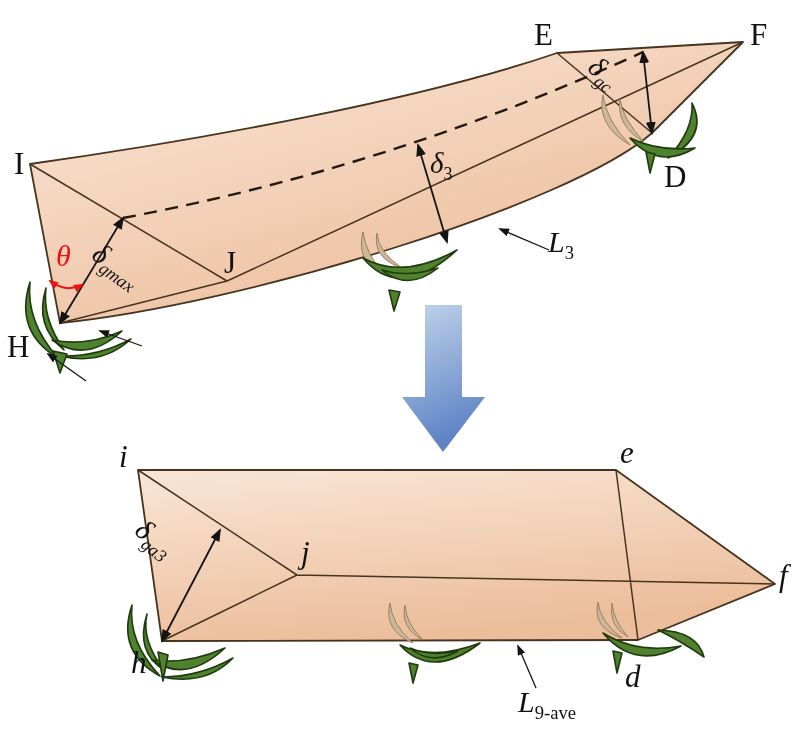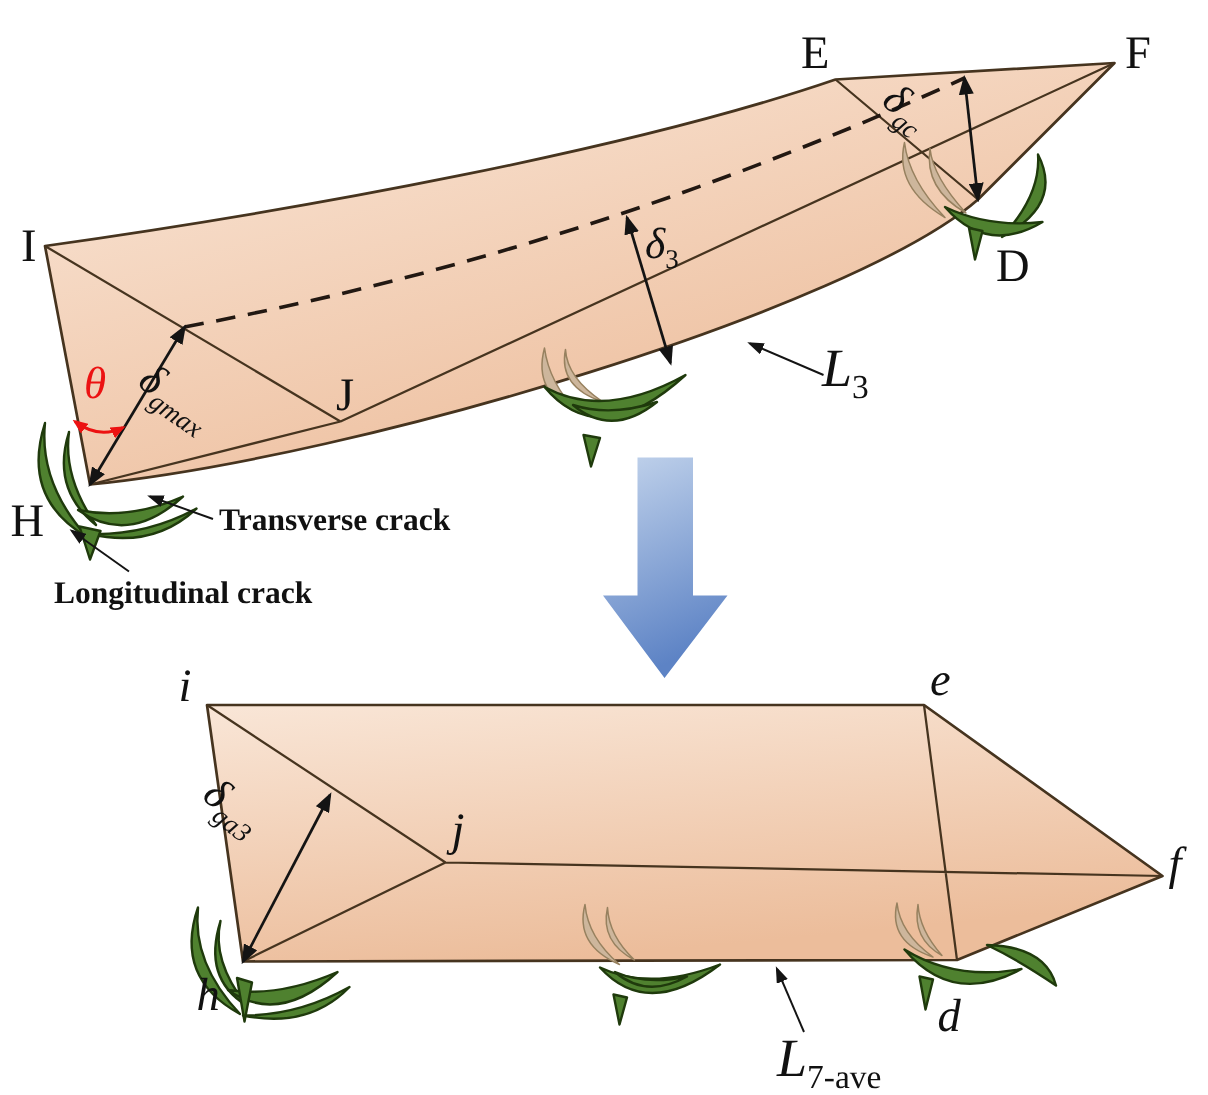--- a/index.html
+++ b/index.html
@@ -3,21 +3,21 @@
 <meta charset="utf-8">
 <style>
   html,body{margin:0;padding:0;background:#ffffff;}
   #stage{position:relative;width:805px;height:730px;background:#ffffff;overflow:hidden;
          font-family:"Liberation Serif",serif;}
   #stage svg{position:absolute;left:0;top:0;}
   .lbl{position:absolute;color:#111;line-height:1;white-space:nowrap;}
   .cap{font-size:31px;}
   .low{font-size:31px;font-style:italic;}
   .sym{font-size:29px;font-style:italic;}
-  .len{font-size:36px;font-style:italic;}
+  .len{font-size:30px;font-style:italic;}
   .crackTxt{font-size:21px;font-weight:bold;}
   .red{color:#ec1212;font-style:italic;font-size:30px;}
   .rot35{transform:rotate(35deg);transform-origin:0 0;}
   .rot38{transform:rotate(38deg);transform-origin:0 0;}
   sub{font-size:0.62em;line-height:0;}
   .sn{font-style:normal;}
 </style>
 </head>
 <body>
 
@@ -138,27 +138,25 @@
 <div class="lbl red" style="left:56px;top:241px">θ</div>
 
 <div class="lbl sym rot35" style="left:104px;top:238px"><span>δ</span><sub>gmax</sub></div>
 
 <div class="lbl sym" style="left:430px;top:149px"><span>δ</span><sub class="sn">3</sub></div>
 
 <div class="lbl sym rot38" style="left:601px;top:51px"><span>δ</span><sub>gc</sub></div>
 
 <div class="lbl len" style="left:548px;top:227px"><span>L</span><sub class="sn">3</sub></div>
 
-<div class="lbl crackTxt" style="left:146px;top:336px">Transverse crack</div>
-<div class="lbl crackTxt" style="left:36px;top:385px">Longitudinal crack</div>
 
 <div class="lbl low" style="left:119px;top:441px">i</div>
 <div class="lbl low" style="left:620px;top:437px">e</div>
 <div class="lbl low" style="left:779px;top:560px">f</div>
 <div class="lbl low" style="left:301px;top:537px">j</div>
 <div class="lbl low" style="left:131px;top:647px">h</div>
 <div class="lbl low" style="left:625px;top:661px">d</div>
 
 <div class="lbl sym rot38" style="left:148px;top:514px"><span>δ</span><sub>ga3</sub></div>
 
-<div class="lbl len" style="left:518px;top:687px"><span>L</span><sub class="sn">7-ave</sub></div>
+<div class="lbl len" style="left:518px;top:687px"><span>L</span><sub class="sn">9-ave</sub></div>
 
 </div>
 
 </body></html>

